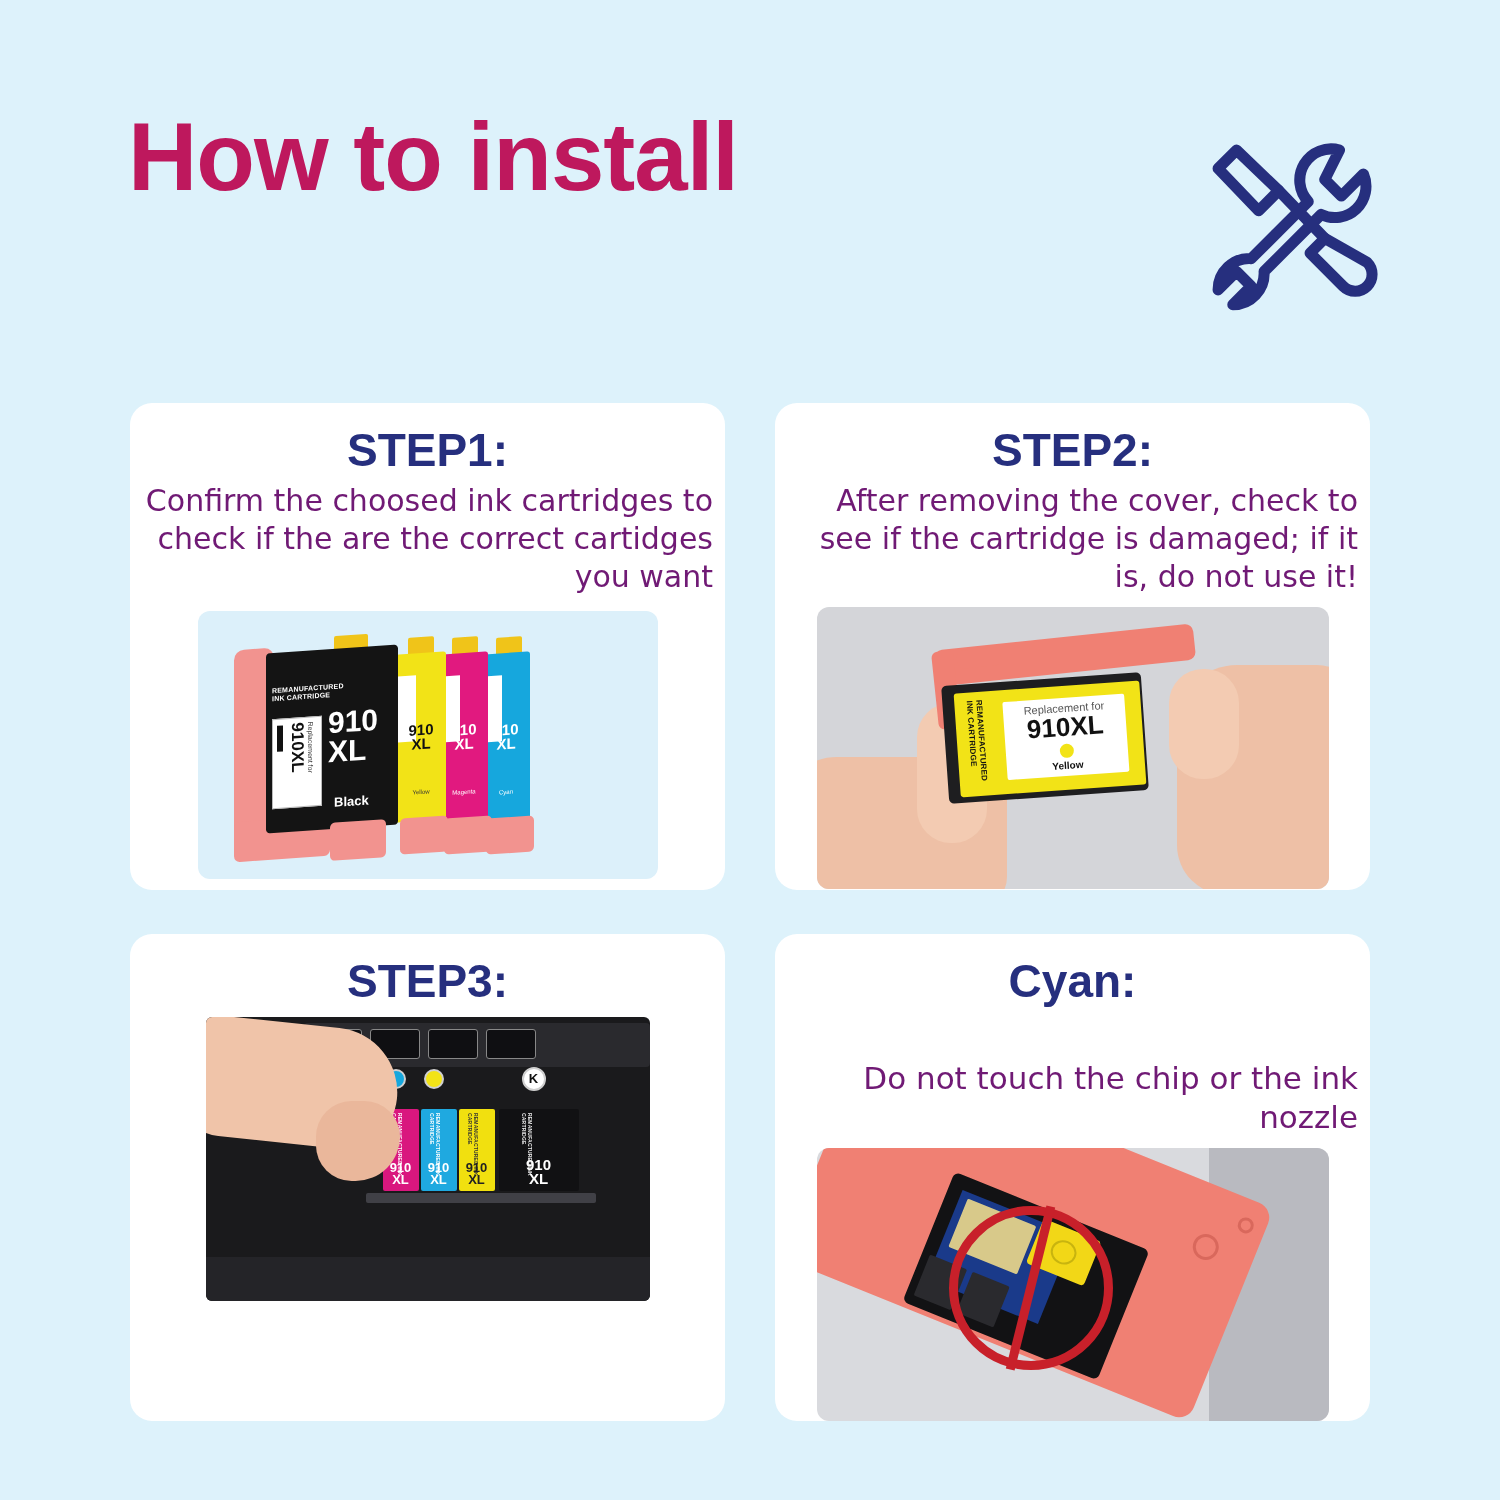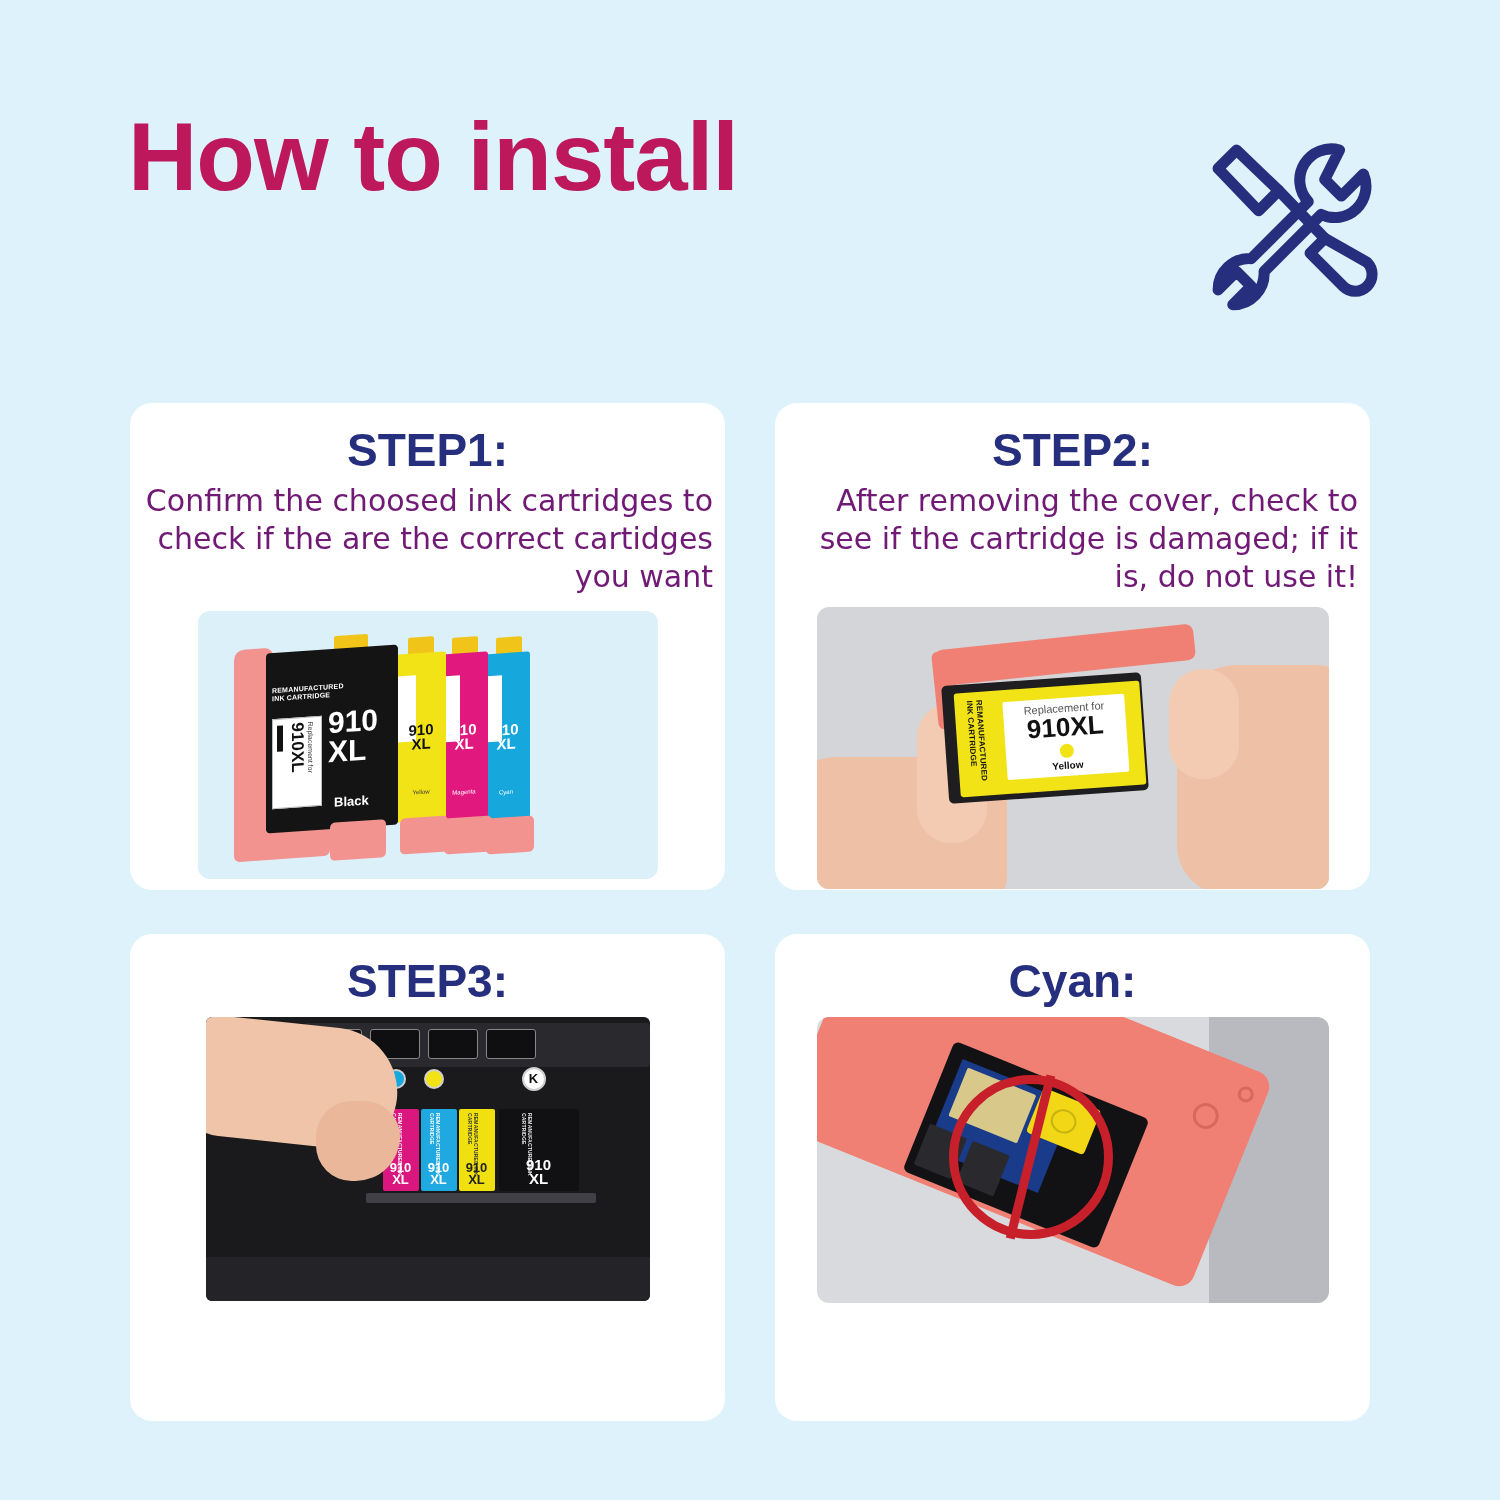--- a/index.html
+++ b/index.html
@@ -235,20 +235,21 @@
 
         <div class="hand" style="left:-28px; top:6px; width:220px; height:120px; background:#f0c4a9; border-radius:20px 70px 60px 50px; transform:rotate(6deg);"></div>
         <div class="hand" style="left:110px; top:84px; width:84px; height:80px; background:#eab79b; border-radius:40px 40px 50px 40px;"></div>
 
         <div style="position:absolute; left:0; bottom:0; width:444px; height:44px; background:#242428;"></div>
       </div>
     </div>
 
     <div class="card">
       <div class="card-title">Cyan:</div>
+      <div class="card-body note-body">Do not touch the chip or the ink nozzle</div>
 
       <div class="photo photo4">
 
         <div style="position:absolute; right:0; top:0; width:120px; height:286px; background:#b9bac0;"></div>
 
         <div style="position:absolute; left:-10px; top:-30px; width:440px; height:230px; background:#f08073; border-radius:16px; transform:rotate(22deg);">
           <div style="position:absolute; right:36px; top:48px; width:26px; height:26px; border:3px solid #d9685c; border-radius:50%;"></div>
           <div style="position:absolute; right:12px; top:18px; width:16px; height:16px; border:3px solid #d9685c; border-radius:50%;"></div>
         </div>
 

